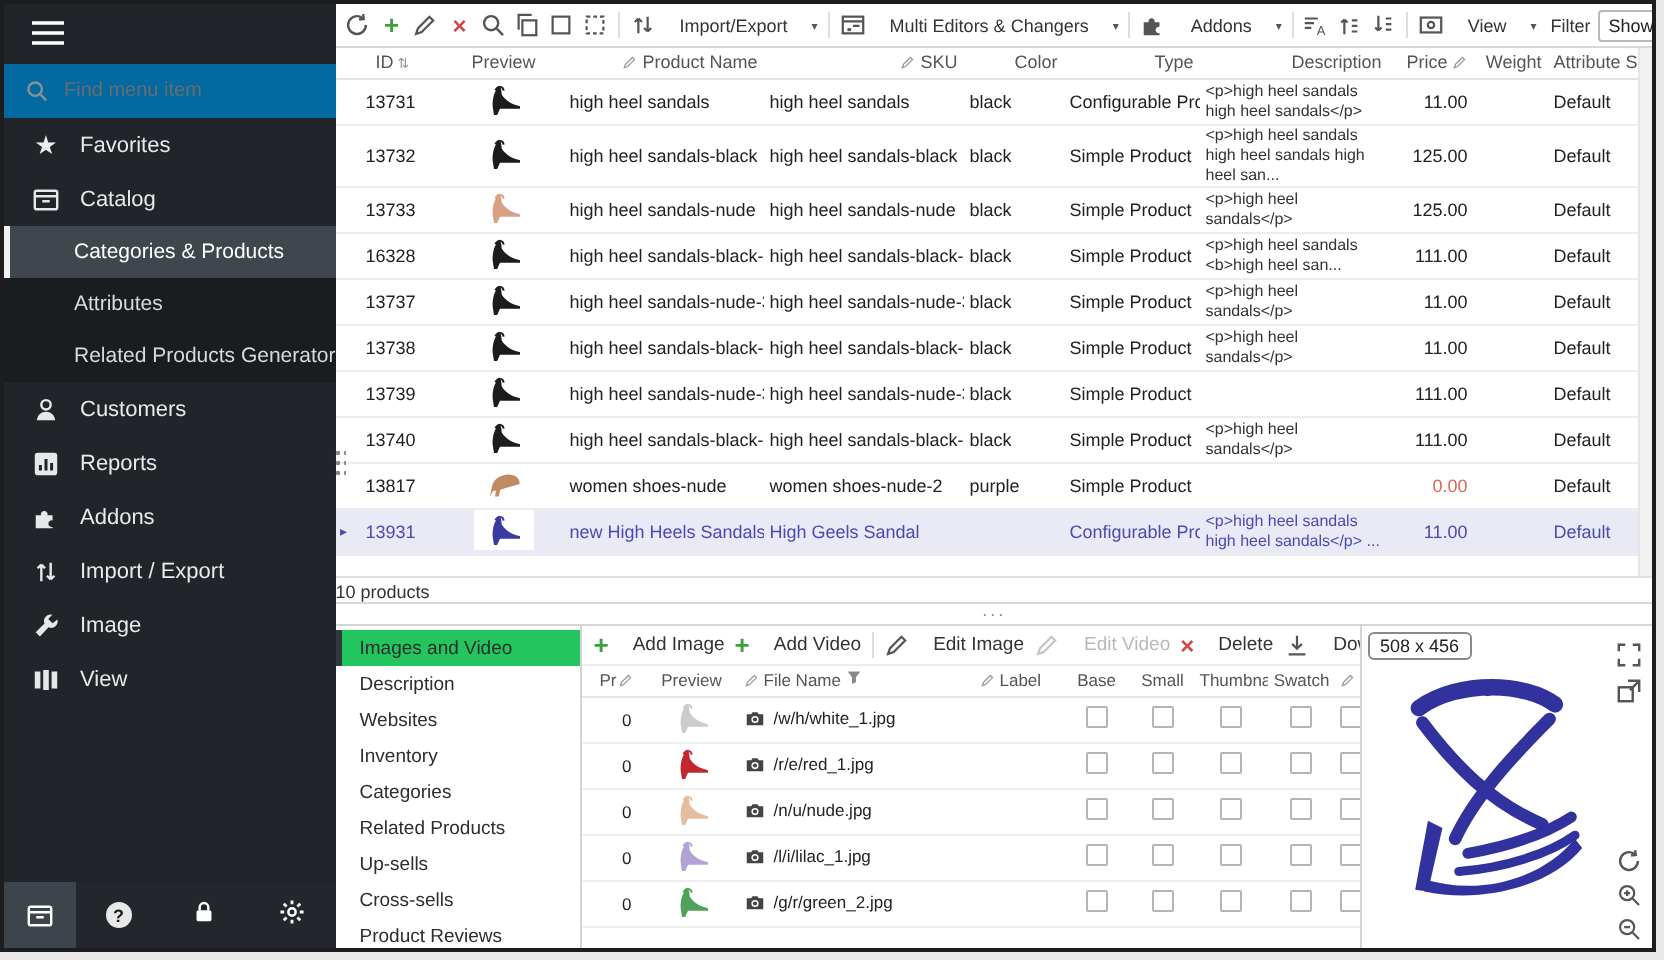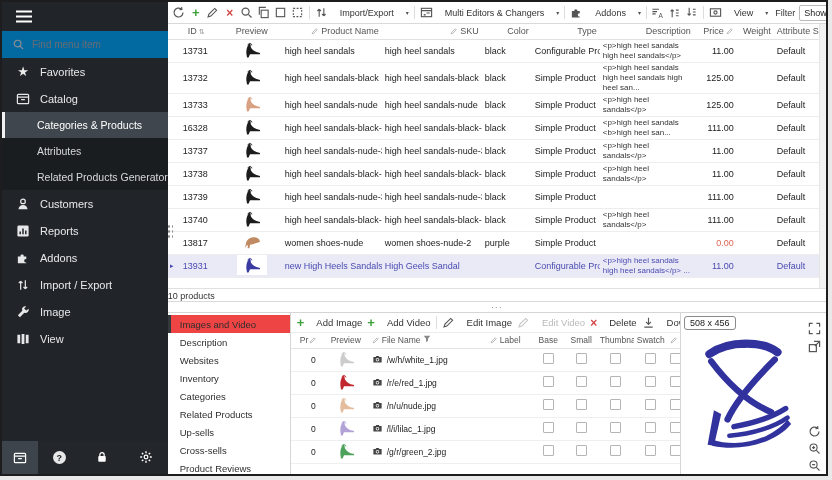--- a/index.html
+++ b/index.html
@@ -61,34 +61,34 @@
   .lsplit { position:absolute; left:-1px; top:200px; width:6px; height:16px; cursor:col-resize;
     background-image:radial-gradient(circle,#8a8a8a 1px,transparent 1.3px); background-size:4px 5px; }
 
   .statusbar { height:14px; border-top:1px solid #e0e0e0; border-bottom:1px solid #d9d9d9; font-size:9px; color:#333; display:flex; align-items:flex-end; }
   .hsplit { height:10px; display:flex; align-items:center; justify-content:center; color:#888; font-size:9px; letter-spacing:1px; cursor:row-resize; }
 
   
   .bottompane { flex:1; min-height:0; display:flex; border-top:1px solid #d5d5d5; }
   .tabs { flex:0 0 123px; border-right:1px solid #d5d5d5; list-style:none; padding-top:2px; font-size:9.5px; }
   .tab { height:18px; display:flex; align-items:center; padding-left:12px; color:#2e2e2e; position:relative; cursor:pointer; white-space:nowrap; }
-  .tab.selected { background:#ef4444; }
+  .tab.selected { background:#22c55e; }
   .tab.selected::before { content:""; position:absolute; left:0; top:0; bottom:0; width:3px; background:#33383d; }
   .imgsec { flex:1; min-width:0; display:flex; flex-direction:column; border-right:1px solid #d5d5d5; }
   .imgtoolbar { height:20px; display:flex; align-items:center; gap:1px; padding:0 4px; font-size:9.5px; color:#333; border-bottom:1px solid #ececec; white-space:nowrap; overflow:hidden; }
   .disabled { color:#b9b9b9 !important; }
   .disabled .penc path { stroke:#c5c5c5; }
   .igridwrap { flex:1; overflow:hidden; }
   .igrid { font-size:8.5px; color:#222; }
   .igrid thead th { font-weight:normal; color:#555; text-align:left; height:15px; border-bottom:1px solid #e4e4e4; padding:0 2px; overflow:hidden; white-space:nowrap; }
   .igrid tbody td { height:19px; border-bottom:1px solid #efefef; padding:0 2px; overflow:hidden; white-space:nowrap; vertical-align:middle; }
   .igrid .c-pos { text-align:right; padding-right:6px; }
   .igrid .cbc { text-align:center; }
   .igrid th.cbc { text-align:center; }
-  .fcell { display:flex; align-items:center; gap:4px; }
+  .fcell { display:flex; align-items:flex-start; gap:4px; }
   .cam { width:11px; height:11px; flex:none; }
   .cb { display:inline-flex; width:11px; height:11px; border:1px solid #b5b5b5; border-radius:1px; background:#fff; align-items:center; justify-content:center; font-size:8px; color:#555; cursor:pointer; }
   .records { height:14px; border-top:1px solid #e6e6e6; font-size:9px; color:#333; display:flex; align-items:center; padding-left:95px; margin-top:auto; }
 
   
   .preview-panel { flex:0 0 145px; position:relative; background:#fff; }
   .size-badge { position:absolute; top:3px; left:3px; border:1px solid #8a8a8a; border-radius:3px; background:#fff; padding:1px 5px; font-size:9px; color:#222; z-index:2; }
   .corner { position:absolute; right:4px; width:14px; height:14px; color:#555; cursor:pointer; }
   .c-fit { top:8px; } .c-ext { top:26px; }
   .c-rot { bottom:36px; } .c-zi { bottom:19px; } .c-zo { bottom:2px; }

